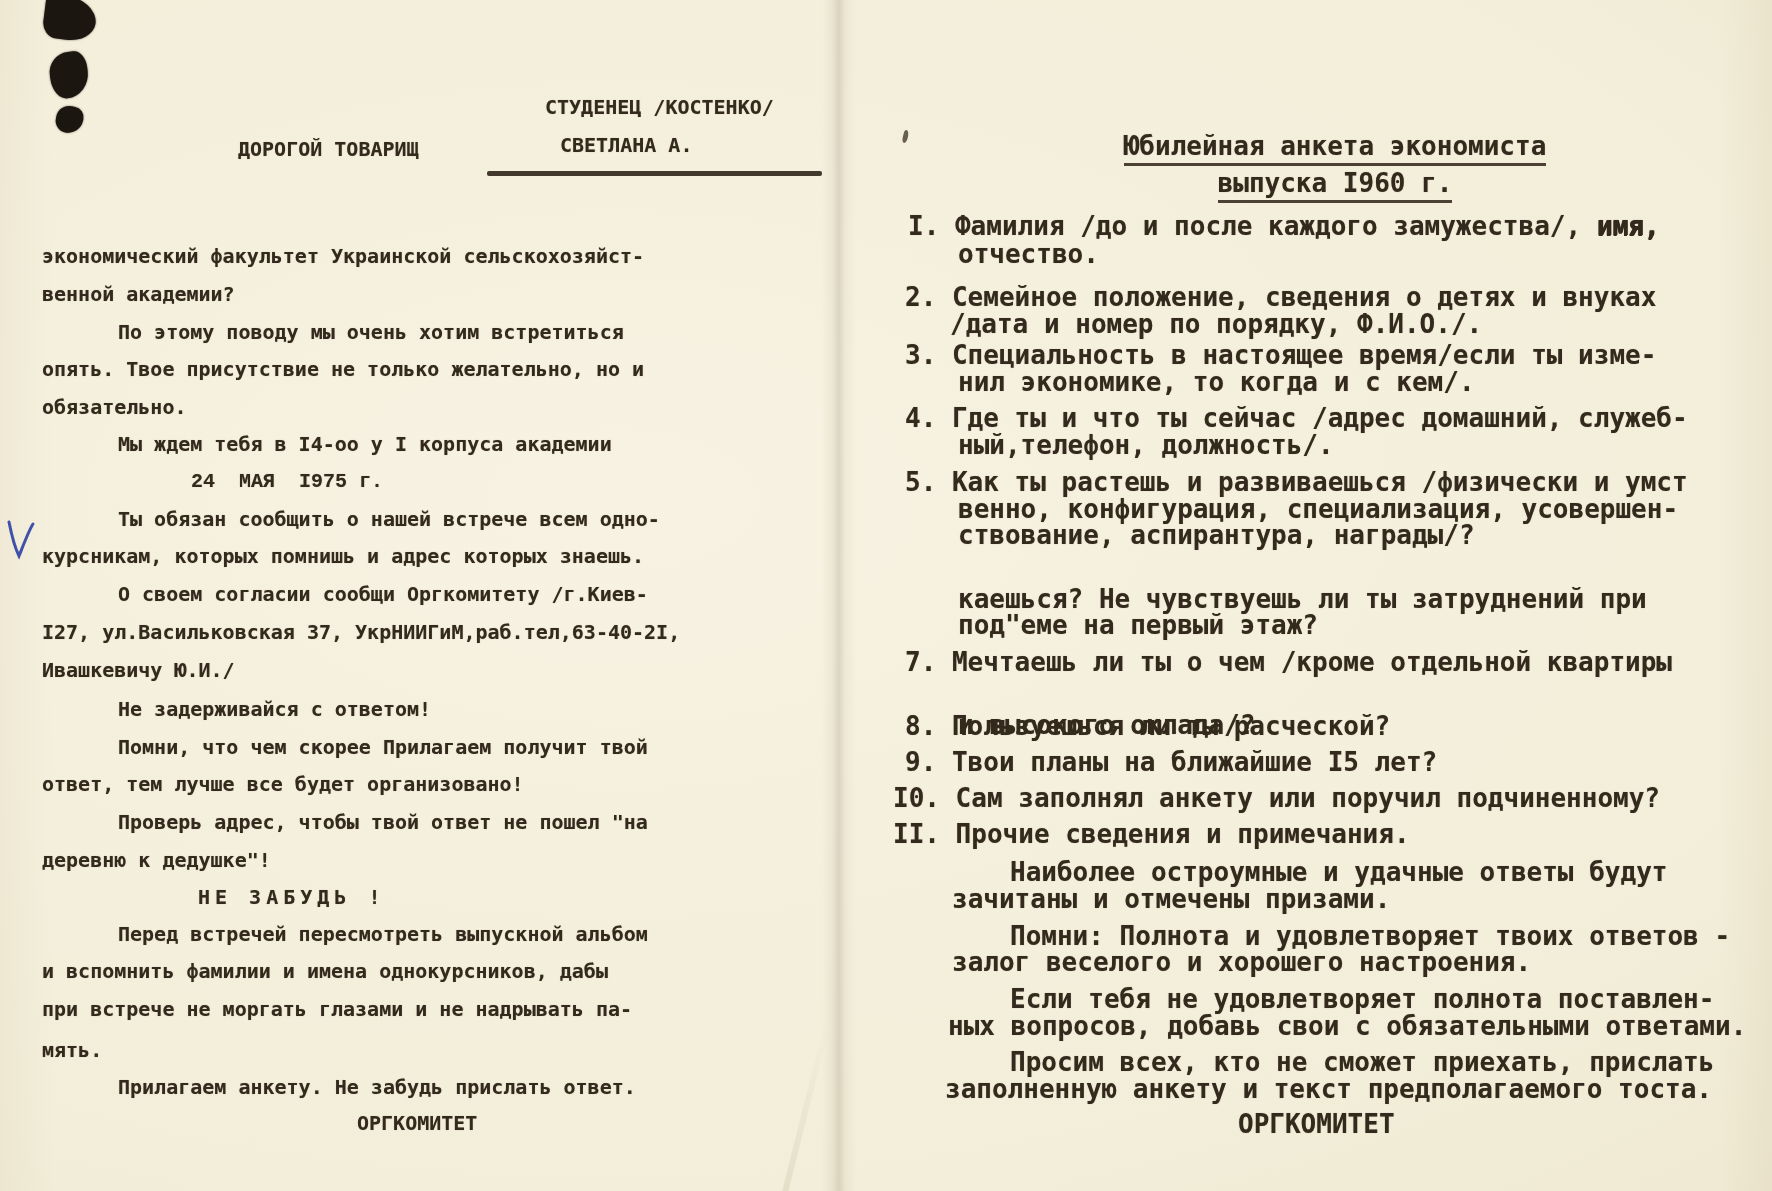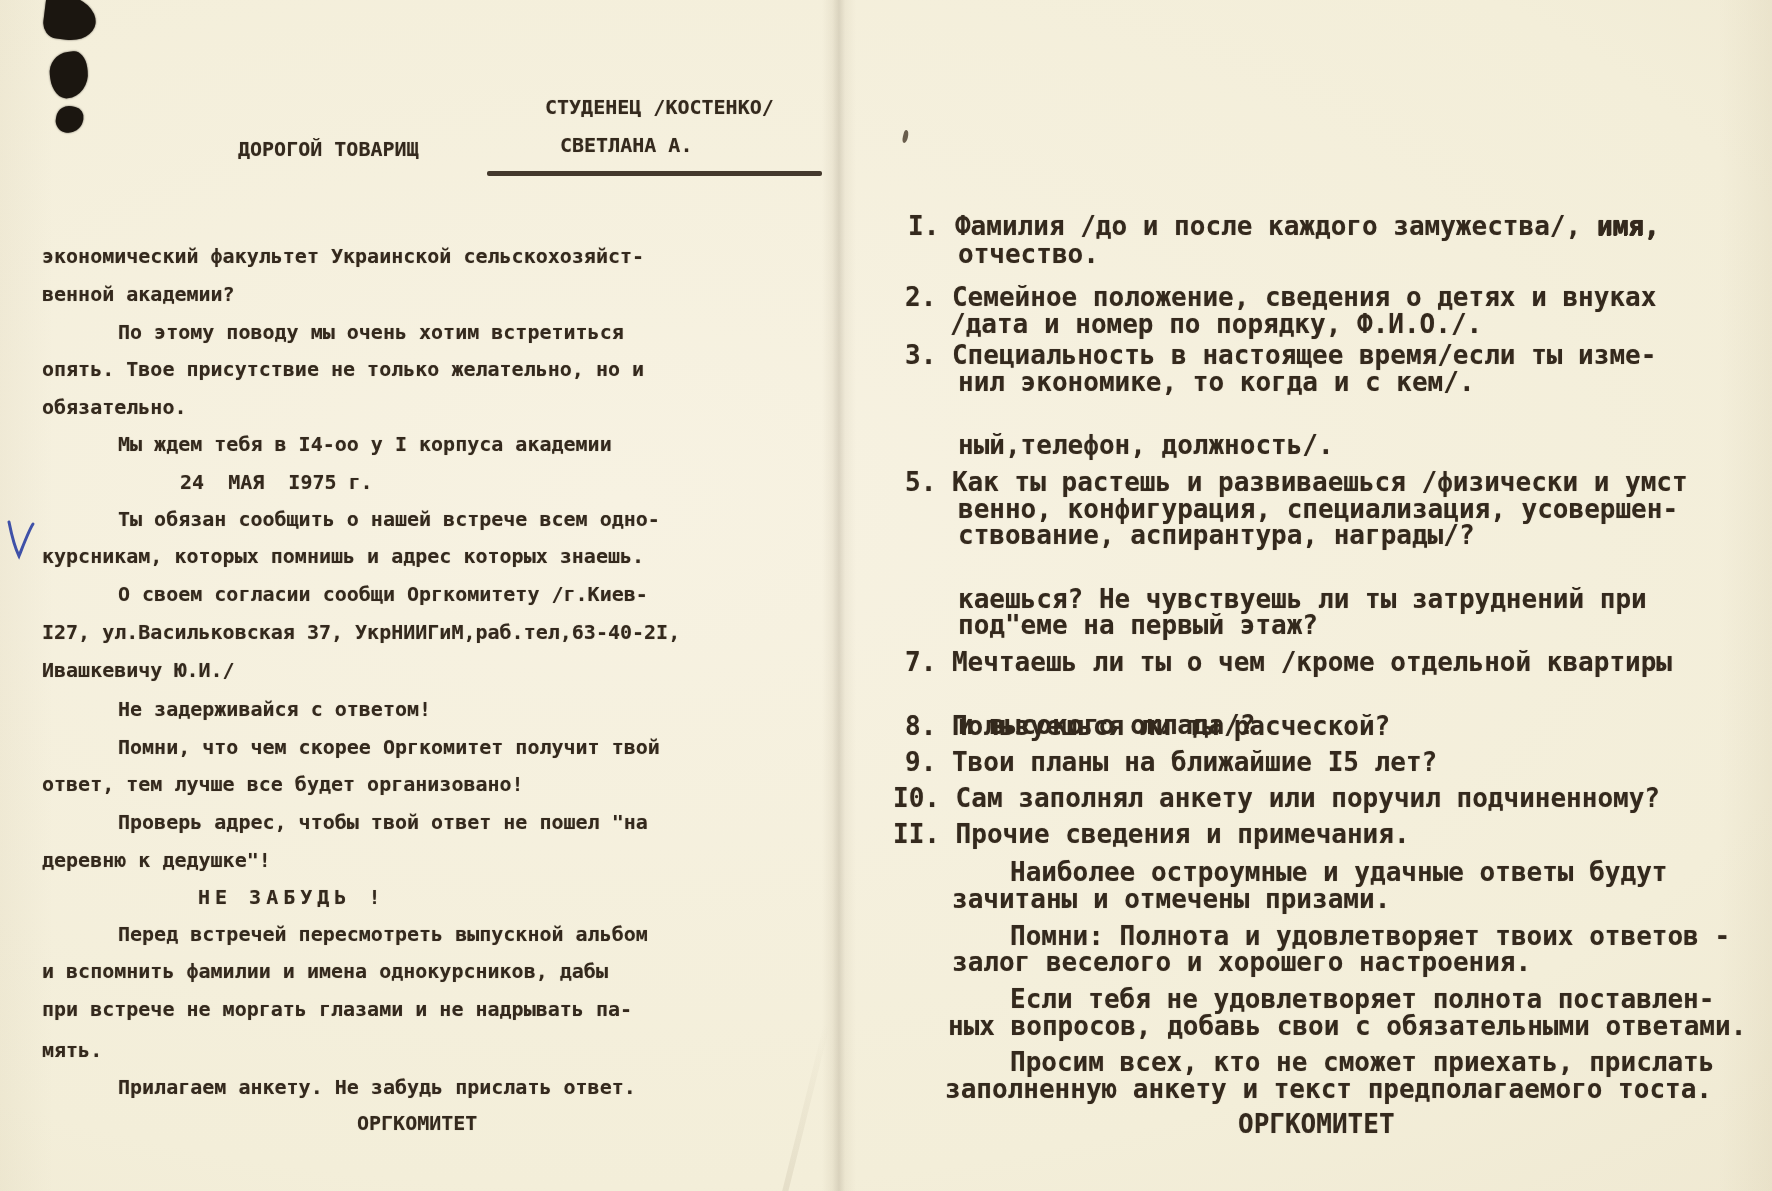--- a/index.html
+++ b/index.html
@@ -63,47 +63,52 @@
     <div class="tl" style="left:545px;top:96px;">СТУДЕНЕЦ /КОСТЕНКО/</div>
     <div class="tl" style="left:238px;top:138px;">ДОРОГОЙ ТОВАРИЩ</div>
     <div class="tl" style="left:560px;top:134px;">СВЕТЛАНА А.</div>
     <div class="name-rule"></div>
       <div class="tl" style="left: 42px; top: 245px;"><span>экономический факультет Украинской сельскохозяйст-</span></div>
       <div class="tl" style="left: 42px; top: 283px;"><span>венной академии?</span></div>
       <div class="tl" style="left: 118px; top: 321px;"><span>По этому поводу мы очень хотим встретиться</span></div>
       <div class="tl" style="left: 42px; top: 358px;"><span>опять. Твое присутствие не только желательно, но и</span></div>
       <div class="tl" style="left: 42px; top: 396px;"><span>обязательно.</span></div>
       <div class="tl" style="left: 118px; top: 433px;"><span>Мы ждем тебя в I4-оо у I корпуса академии</span></div>
-      <div class="tl" style="left: 180px; top: 471px;"><span>24  МАЯ  I975 г.</span></div>
+      <div class="tl" style="left: 191px; top: 471px; font-family: Liberation Mono, monospace;"><span>24  МАЯ  I975 г.</span></div>
       <div class="tl" style="left: 118px; top: 508px;"><span>Ты обязан сообщить о нашей встрече всем одно-</span></div>
       <div class="tl" style="left: 42px; top: 545px;"><span>курсникам, которых помнишь и адрес которых знаешь.</span></div>
       <div class="tl" style="left: 118px; top: 583px;"><span>О своем согласии сообщи Оргкомитету /г.Киев-</span></div>
       <div class="tl" style="left: 42px; top: 621px;"><span>I27, ул.Васильковская 37, УкрНИИГиМ,раб.тел,63-40-2I,</span></div>
       <div class="tl" style="left: 42px; top: 659px;"><span>Ивашкевичу Ю.И./</span></div>
       <div class="tl" style="left: 118px; top: 698px;"><span>Не задерживайся с ответом!</span></div>
-      <div class="tl" style="left: 118px; top: 736px;"><span>Помни, что чем скорее Оргкомитет получит твой</span></div>
+      <div class="tl" style="left: 118px; top: 736px;"><span>Помни, что чем скорее Прилагаем получит твой</span></div>
       <div class="tl" style="left: 42px; top: 773px;"><span>ответ, тем лучше все будет организовано!</span></div>
       <div class="tl" style="left: 118px; top: 811px;"><span>Проверь адрес, чтобы твой ответ не пошел "на</span></div>
       <div class="tl" style="left: 42px; top: 849px;"><span>деревню к дедушке"!</span></div>
       <div class="tl spaced" style="left: 198px; top: 886px;"><span>НЕ ЗАБУДЬ !</span></div>
       <div class="tl" style="left: 118px; top: 923px;"><span>Перед встречей пересмотреть выпускной альбом</span></div>
       <div class="tl" style="left: 42px; top: 960px;"><span>и вспомнить фамилии и имена однокурсников, дабы</span></div>
       <div class="tl" style="left: 42px; top: 998px;"><span>при встрече не моргать глазами и не надрывать па-</span></div>
       <div class="tl" style="left: 42px; top: 1039px;"><span>мять.</span></div>
       <div class="tl" style="left: 118px; top: 1076px;"><span>Прилагаем анкету. Не забудь прислать ответ.</span></div>
       <div class="tl" style="left: 357px; top: 1112px;"><span>ОРГКОМИТЕТ</span></div>
     </div>
 
   <div class="page right">
+    <div class="anketa-title">
+      <span class="u">Юбилейная анкета экономиста</span><br>
+      <span class="u">выпуска I960 г.</span>
+    </div>
   <div class="tl" style="left: 908px; top: 212px;"><span>I. Фамилия /до и после каждого замужества/, </span><span class="b">имя,</span></div>
       <div class="tl" style="left: 958px; top: 240px;"><span>отчество.</span></div>
       <div class="tl" style="left: 905px; top: 283px;"><span>2. Семейное положение, сведения о детях и внуках</span></div>
       <div class="tl" style="left: 950px; top: 310px;"><span>/дата и номер по порядку, Ф.И.О./.</span></div>
       <div class="tl" style="left: 905px; top: 341px;"><span>3. Специальность в настоящее время/если ты изме-</span></div>
       <div class="tl" style="left: 958px; top: 368px;"><span>нил экономике, то когда и с кем/.</span></div>
+      <div class="tl" style="left: 905px; top: 404px;"><span>4. Где ты и что ты сейчас /адрес домашний, служеб-</span></div>
       <div class="tl" style="left: 958px; top: 431px;"><span>ный,телефон, должность/.</span></div>
       <div class="tl" style="left: 905px; top: 468px;"><span>5. Как ты растешь и развиваешься /физически и умст</span></div>
       <div class="tl" style="left: 958px; top: 495px;"><span>венно, конфигурация, специализация, усовершен-</span></div>
       <div class="tl" style="left: 958px; top: 521px;"><span>ствование, аспирантура, награды/?</span></div>
       <div class="tl" style="left: 958px; top: 585px;"><span>каешься? Не чувствуешь ли ты затруднений при</span></div>
       <div class="tl" style="left: 958px; top: 611px;"><span>под"еме на первый этаж?</span></div>
       <div class="tl" style="left: 905px; top: 648px;"><span>7. Мечтаешь ли ты о чем /кроме отдельной квартиры</span></div>
       <div class="tl" style="left: 958px; top: 675px; margin-top: 36px;"><span>и высокого оклада/?</span></div>
       <div class="tl" style="left: 905px; top: 712px;"><span>8. Пользуешься ли ты расческой?</span></div>
       <div class="tl" style="left: 905px; top: 748px;"><span>9. Твои планы на ближайшие I5 лет?</span></div>

